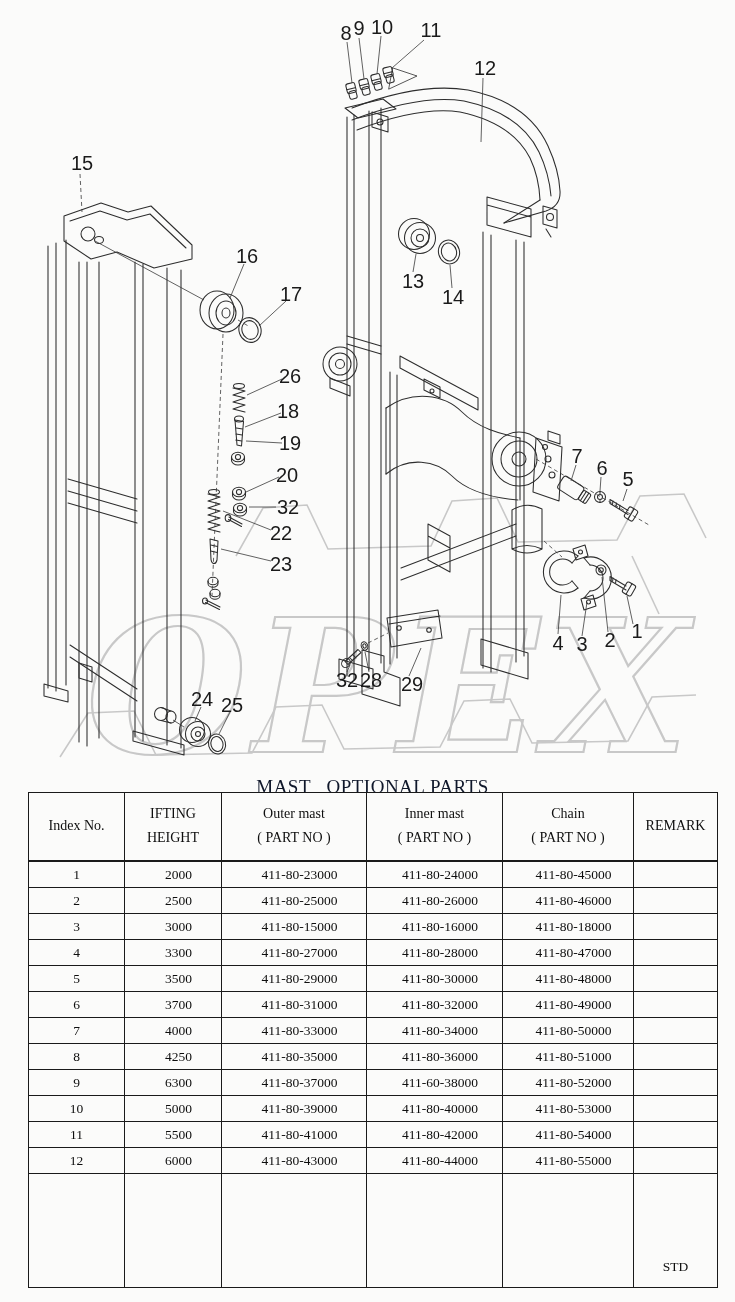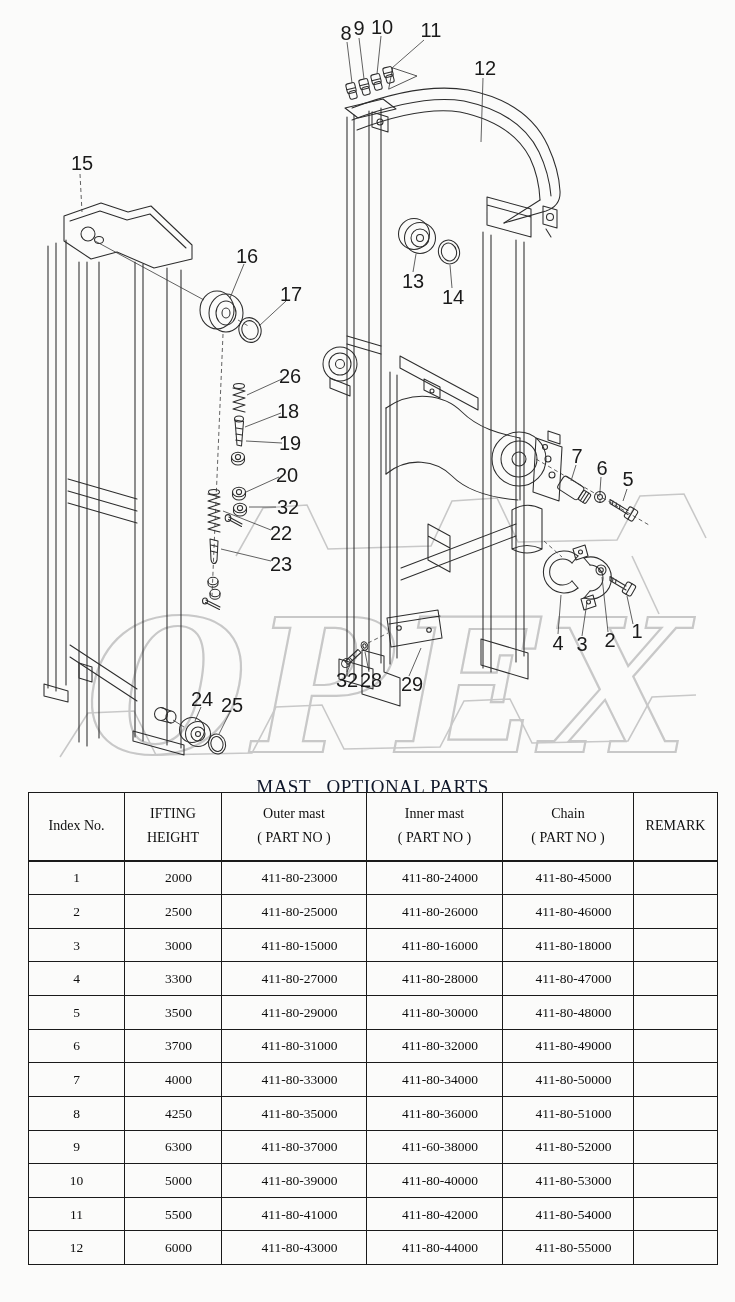--- a/index.html
+++ b/index.html
@@ -445,16 +445,24 @@
       <td></td>
     </tr>
     <tr>
       <td class="c-idx">12</td>
       <td class="c-l">6000</td>
       <td class="c-l">411-80-43000</td>
       <td class="c-l">411-80-44000</td>
       <td class="c-l">411-80-55000</td>
       <td></td>
     </tr>
+    <tr class="filler">
+      <td></td>
+      <td></td>
+      <td></td>
+      <td></td>
+      <td></td>
+      <td class="std-cell">STD</td>
+    </tr>
   </tbody>
 </table>
 
 </div>
 
 </body></html>

